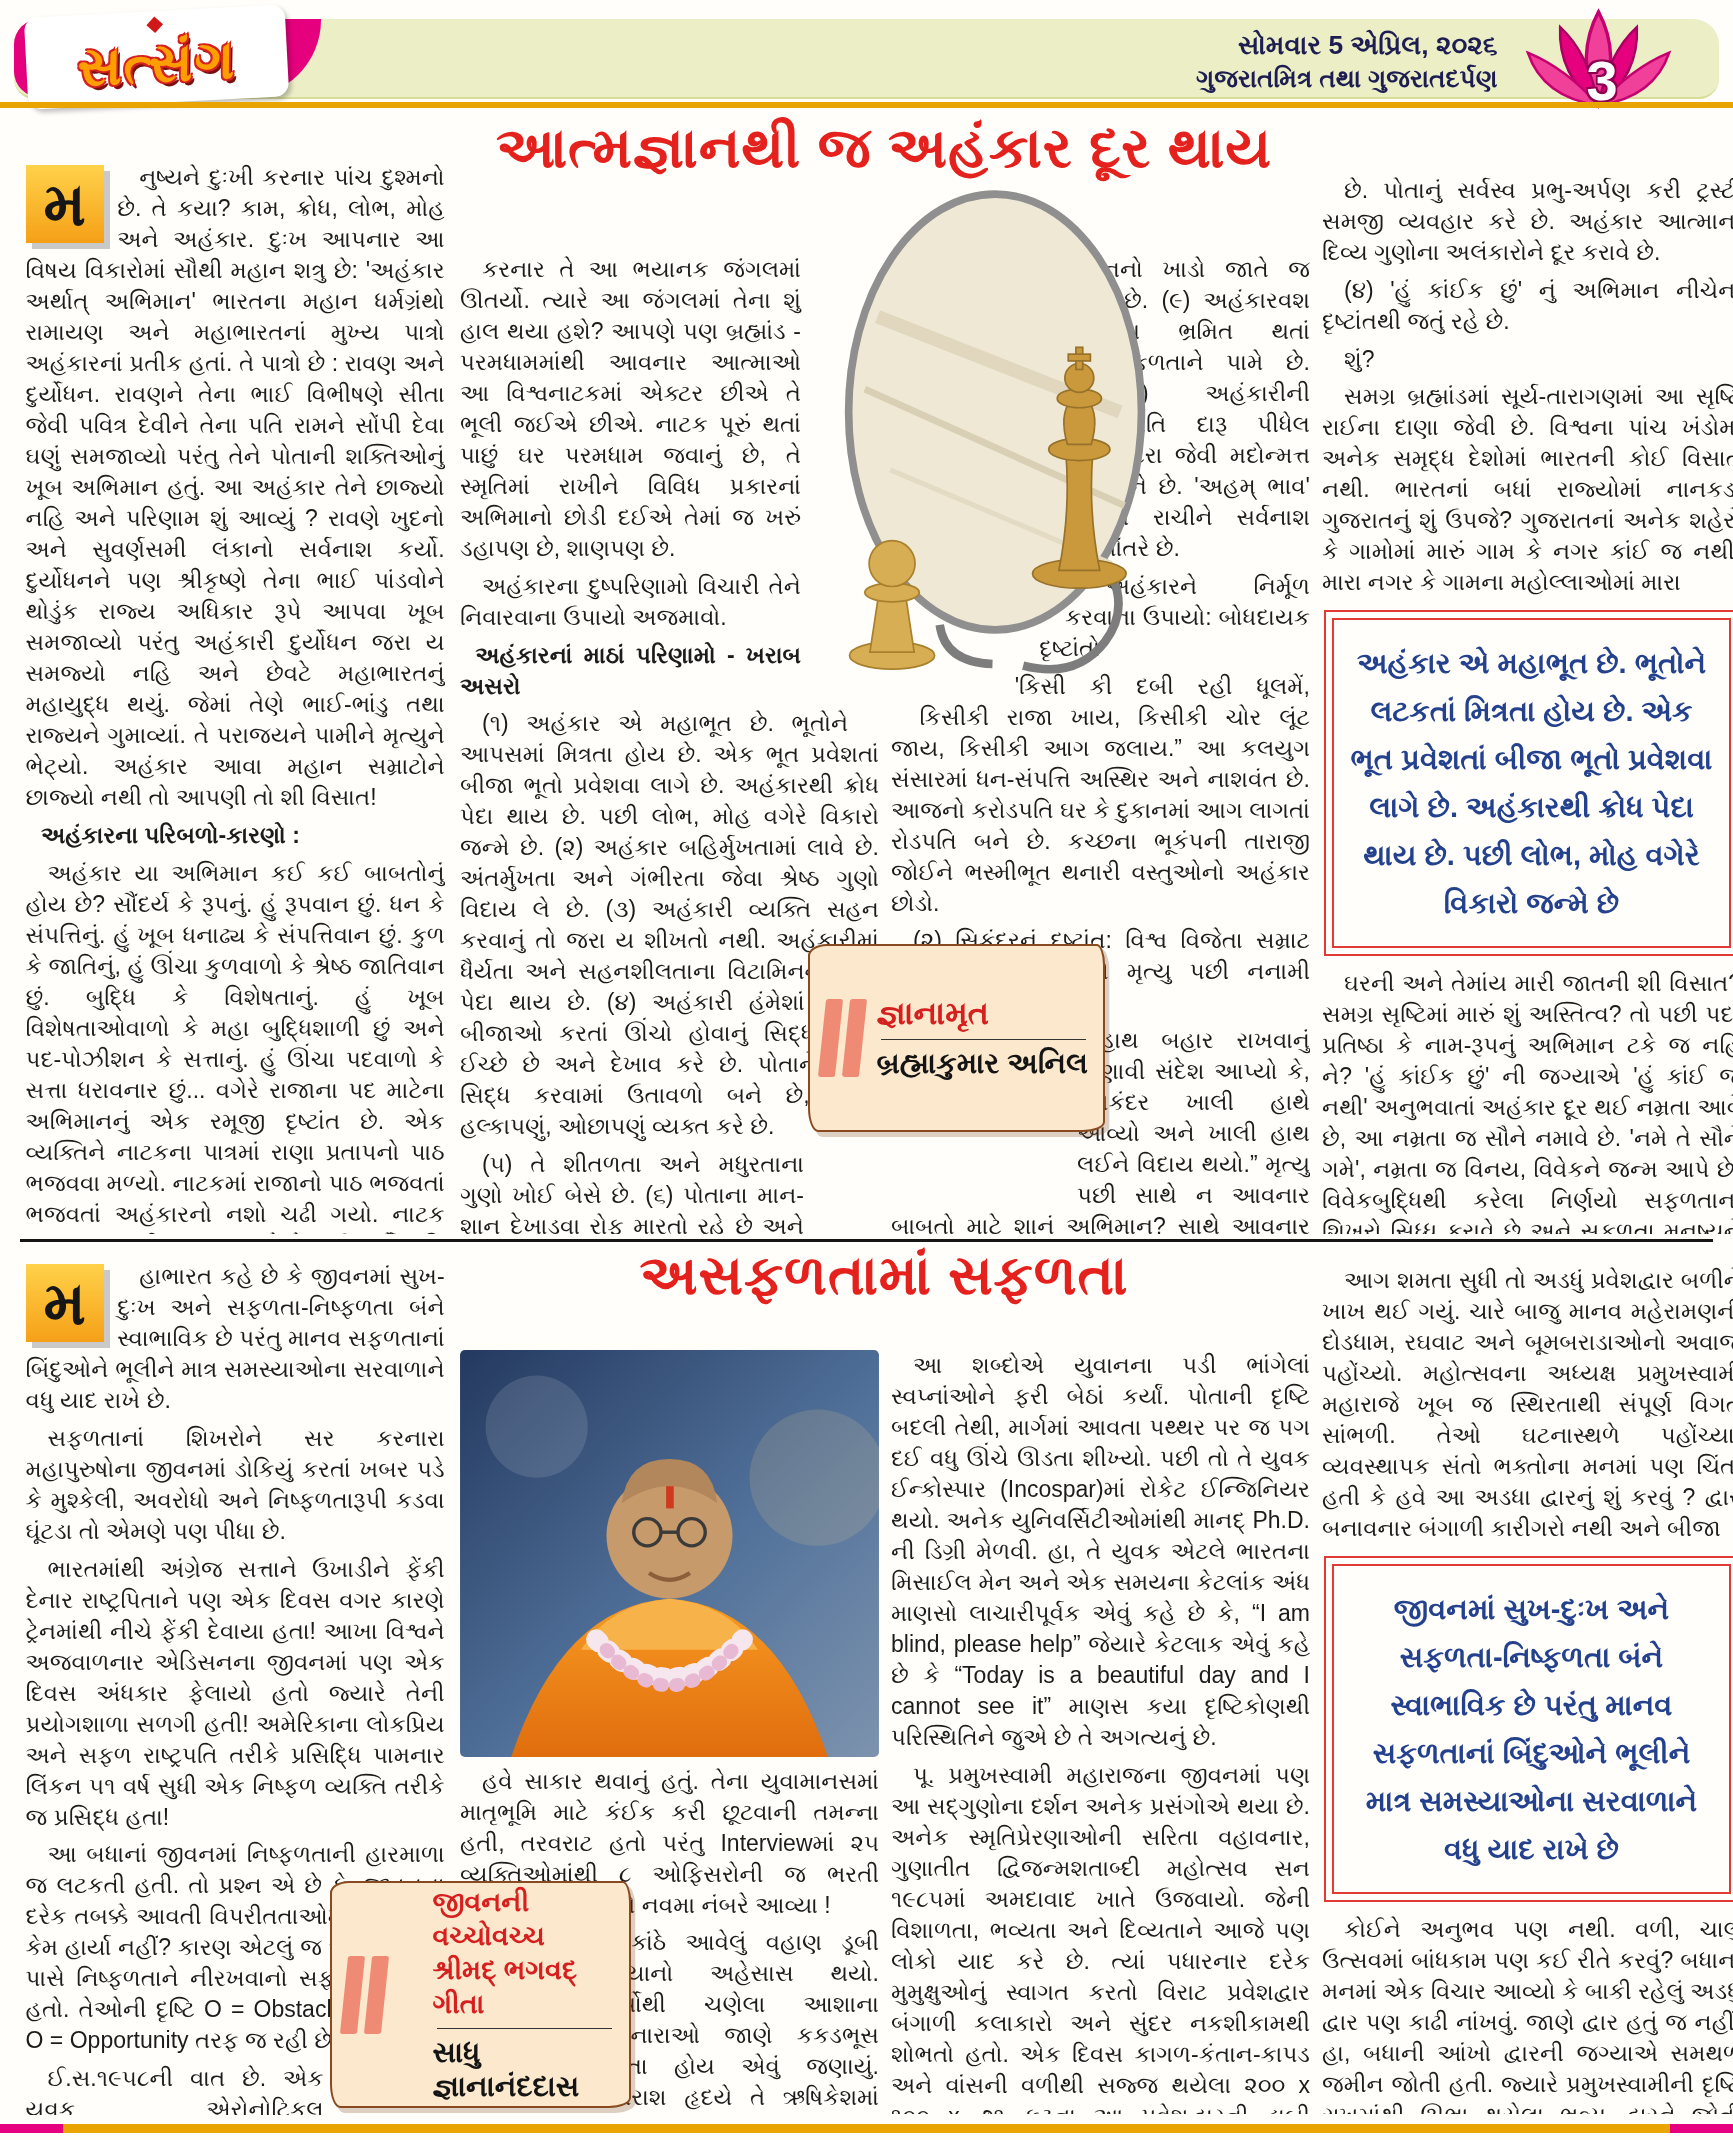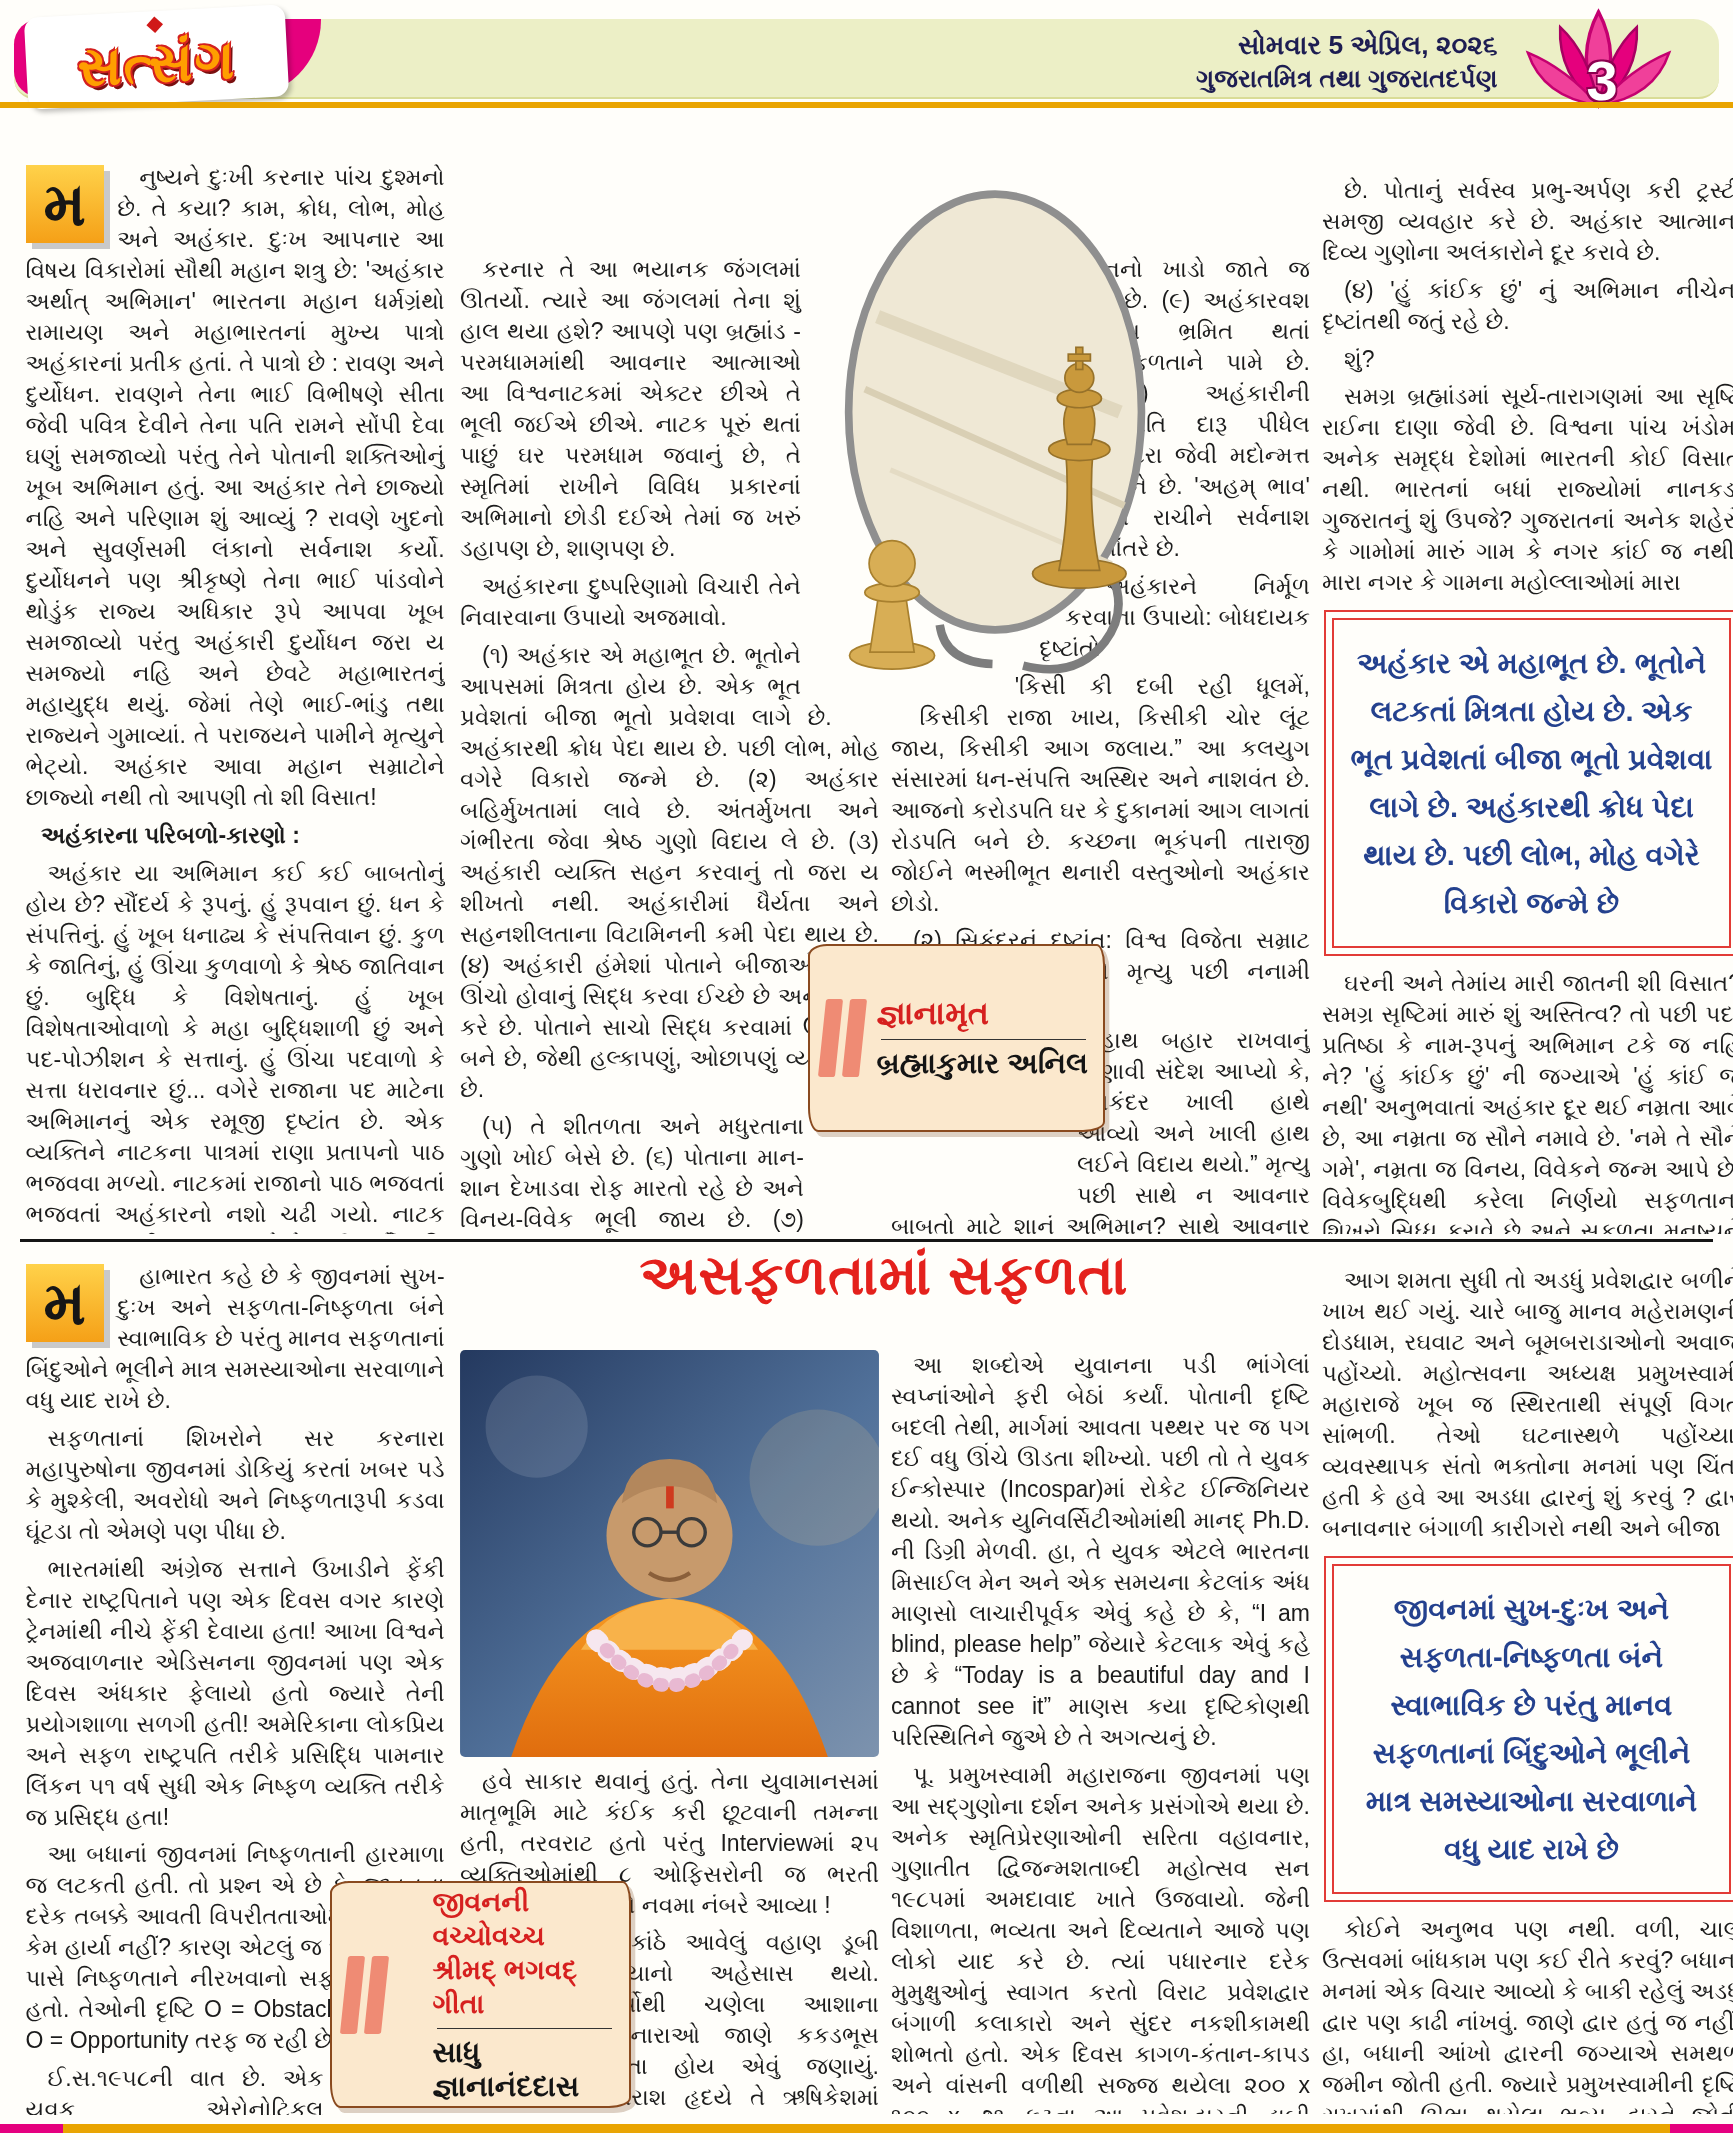--- a/index.html
+++ b/index.html
@@ -100,35 +100,37 @@
         <path d="M60 26 C58 64 74 96 105 118 C98 80 84 48 60 26 Z" fill="#e5007d" stroke="#a80062" stroke-width="3"></path>
         <path d="M150 26 C152 64 136 96 105 118 C112 80 126 48 150 26 Z" fill="#e5007d" stroke="#a80062" stroke-width="3"></path>
         <path d="M22 56 C34 92 64 112 105 118 C84 94 56 70 22 56 Z" fill="#f0409a" stroke="#c40070" stroke-width="3"></path>
         <path d="M188 56 C176 92 146 112 105 118 C126 94 154 70 188 56 Z" fill="#f0409a" stroke="#c40070" stroke-width="3"></path>
       </svg>
     </div>
     <div class="pagenum">3</div>
   </div>
   <div class="top-rule"></div>
 
+  <div class="headline headline1">આત્મજ્ઞાનથી જ અહંકાર દૂર થાય</div>
 
   <div class="col a1c1">
     <div class="dropcap">મ</div>
     <div>
         <p>નુષ્યને દુઃખી કરનાર પાંચ દુશ્મનો છે. તે કયા? કામ, ક્રોધ, લોભ, મોહ અને અહંકાર. દુઃખ આપનાર આ વિષય વિકારોમાં સૌથી મહાન શત્રુ છે: 'અહંકાર અર્થાત્ અભિમાન' ભારતના મહાન ધર્મગ્રંથો રામાયણ અને મહાભારતનાં મુખ્ય પાત્રો અહંકારનાં પ્રતીક હતાં. તે પાત્રો છે : રાવણ અને દુર્યોધન. રાવણને તેના ભાઈ વિભીષણે સીતા જેવી પવિત્ર દેવીને તેના પતિ રામને સોંપી દેવા ઘણું સમજાવ્યો પરંતુ તેને પોતાની શક્તિઓનું ખૂબ અભિમાન હતું. આ અહંકાર તેને છાજ્યો નહિ અને પરિણામ શું આવ્યું ? રાવણે ખુદનો અને સુવર્ણસમી લંકાનો સર્વનાશ કર્યો. દુર્યોધનને પણ શ્રીકૃષ્ણે તેના ભાઈ પાંડવોને થોડુંક રાજ્ય અધિકાર રૂપે આપવા ખૂબ સમજાવ્યો પરંતુ અહંકારી દુર્યોધન જરા ય સમજ્યો નહિ અને છેવટે મહાભારતનું મહાયુદ્ધ થયું. જેમાં તેણે ભાઈ-ભાંડુ તથા રાજ્યને ગુમાવ્યાં. તે પરાજયને પામીને મૃત્યુને ભેટ્યો. અહંકાર આવા મહાન સમ્રાટોને છાજ્યો નથી તો આપણી તો શી વિસાત!</p>
         <p class="sub">અહંકારના પરિબળો-કારણો :</p>
         <p>અહંકાર યા અભિમાન કઈ કઈ બાબતોનું હોય છે? સૌંદર્ય કે રૂપનું. હું રૂપવાન છું. ધન કે સંપત્તિનું. હું ખૂબ ધનાઢ્ય કે સંપત્તિવાન છું. કુળ કે જાતિનું, હું ઊંચા કુળવાળો કે શ્રેષ્ઠ જાતિવાન છું. બુદ્ધિ કે વિશેષતાનું. હું ખૂબ વિશેષતાઓવાળો કે મહા બુદ્ધિશાળી છું અને પદ-પોઝીશન કે સત્તાનું. હું ઊંચા પદવાળો કે સત્તા ધરાવનાર છું... વગેરે રાજાના પદ માટેના અભિમાનનું એક રમૂજી દૃષ્ટાંત છે. એક વ્યક્તિને નાટકના પાત્રમાં રાણા પ્રતાપનો પાઠ ભજવવા મળ્યો. નાટકમાં રાજાનો પાઠ ભજવતાં ભજવતાં અહંકારનો નશો ચઢી ગયો. નાટક પૂરું થયા પછી પણ રાણાનો ડ્રેસ ઉતાર્યો નહિ અને રાણા પ્રતાપના નશામાં પોતાના ગામમાં જવા બસમાં બેઠો. કંડક્ટરે ટિકિટ લેવાનું જણાવ્યું તો જવાબ આપ્યો: “તું જોતો નથી, હું રાણા પ્રતાપ છું. મારો પહેરવેશ તો જો. મારે શાની ટિકિટ લેવાની હોય?” કંડક્ટરે આ વાત સાંભળી ઈલાજ શોધ્યો. રસ્તામાં જંગલ આવ્યું એટલે બસ ઊભી રાખીને તેને કહ્યું કે : “હવે આપનું ચિતોડગઢ આવી ગયું અહીં ઉતરી જાઓ.” અને રાણાની એક્ટીંગ</p>
       </div>
   </div>
 
   <div class="col a1c2">
     <div class="fr sp-mirror-r"></div>
     <div>
         <p>કરનાર તે આ ભયાનક જંગલમાં ઊતર્યો. ત્યારે આ જંગલમાં તેના શું હાલ થયા હશે? આપણે પણ બ્રહ્માંડ - પરમધામમાંથી આવનાર આત્માઓ આ વિશ્વનાટકમાં એક્ટર છીએ તે ભૂલી જઈએ છીએ. નાટક પૂરું થતાં પાછું ઘર પરમધામ જવાનું છે, તે સ્મૃતિમાં રાખીને વિવિધ પ્રકારનાં અભિમાનો છોડી દઈએ તેમાં જ ખરું ડહાપણ છે, શાણપણ છે.</p>
         <p>અહંકારના દુષ્પરિણામો વિચારી તેને નિવારવાના ઉપાયો અજમાવો.</p>
+        <p class="sub">અહંકારનાં માઠાં પરિણામો - ખરાબ અસરો</p>
         <p>(૧) અહંકાર એ મહાભૂત છે. ભૂતોને આપસમાં મિત્રતા હોય છે. એક ભૂત પ્રવેશતાં બીજા ભૂતો પ્રવેશવા લાગે છે. અહંકારથી ક્રોધ પેદા થાય છે. પછી લોભ, મોહ વગેરે વિકારો જન્મે છે. (૨) અહંકાર બહિર્મુખતામાં લાવે છે. અંતર્મુખતા અને ગંભીરતા જેવા શ્રેષ્ઠ ગુણો વિદાય લે છે. (૩) અહંકારી વ્યક્તિ સહન કરવાનું તો જરા ય શીખતો નથી. અહંકારીમાં ધૈર્યતા અને સહનશીલતાના વિટામિનની કમી પેદા થાય છે. (૪) અહંકારી હંમેશાં પોતાને બીજાઓ કરતાં ઊંચો હોવાનું સિદ્ધ કરવા ઈચ્છે છે અને દેખાવ કરે છે. પોતાને સાચો સિદ્ધ કરવામાં ઉતાવળો બને છે, જેથી હલ્કાપણું, ઓછાપણું વ્યક્ત કરે છે.</p>
       </div>
     <div class="fr sp-ab1-r"></div>
     <div>
         <p>(૫) તે શીતળતા અને મધુરતાના ગુણો ખોઈ બેસે છે. (૬) પોતાના માન-શાન દેખાડવા રોફ મારતો રહે છે અને વિનય-વિવેક ભૂલી જાય છે. (૭) બીજાઓને આગળ વધતા કે પ્રગતિ કરતા જોઈ ઈર્ષ્યા અનુભવે છે અને દુઃખ પ્રાપ્ત કરે છે. (૮) અનેક ઈચ્છાઓ પેદા કરી</p>
       </div>
   </div>
 
   <div class="col a1c3">
     <div class="fl sp-mirror-l"></div>

